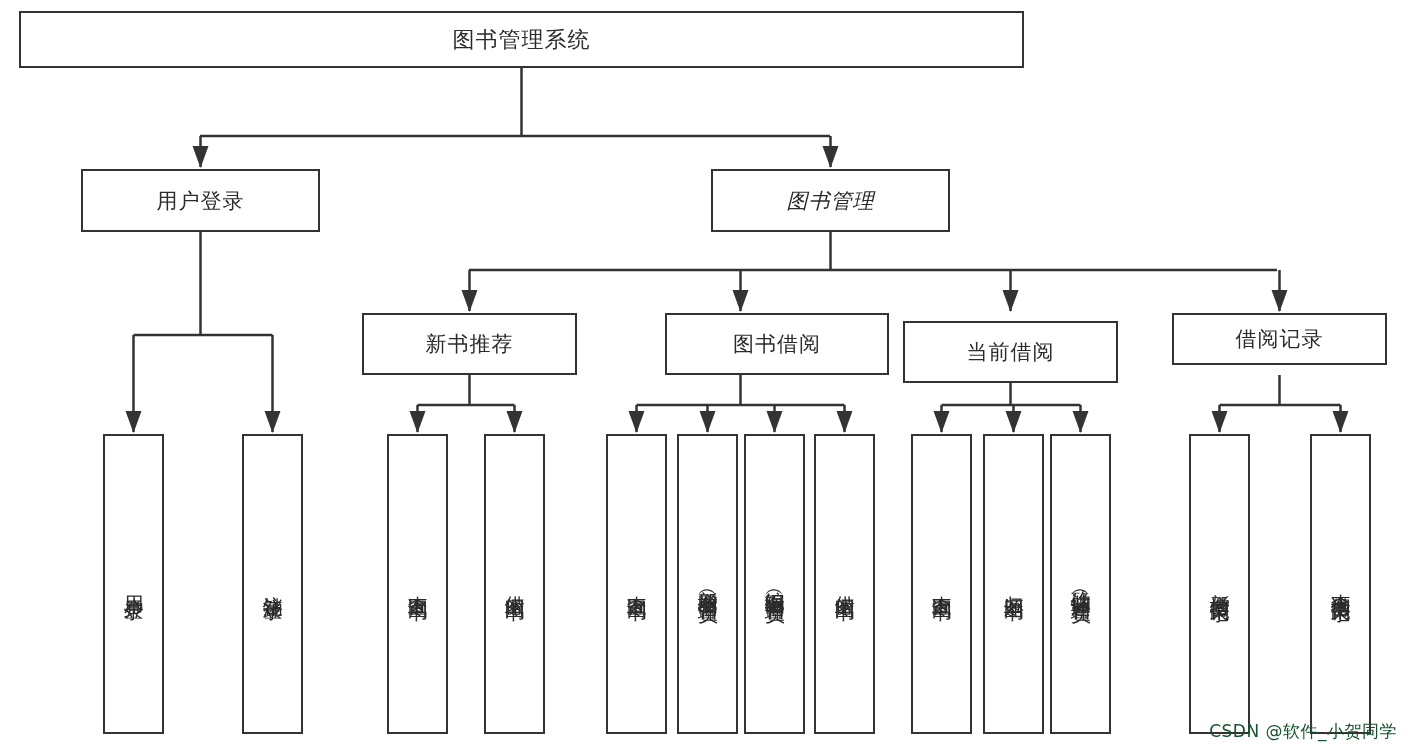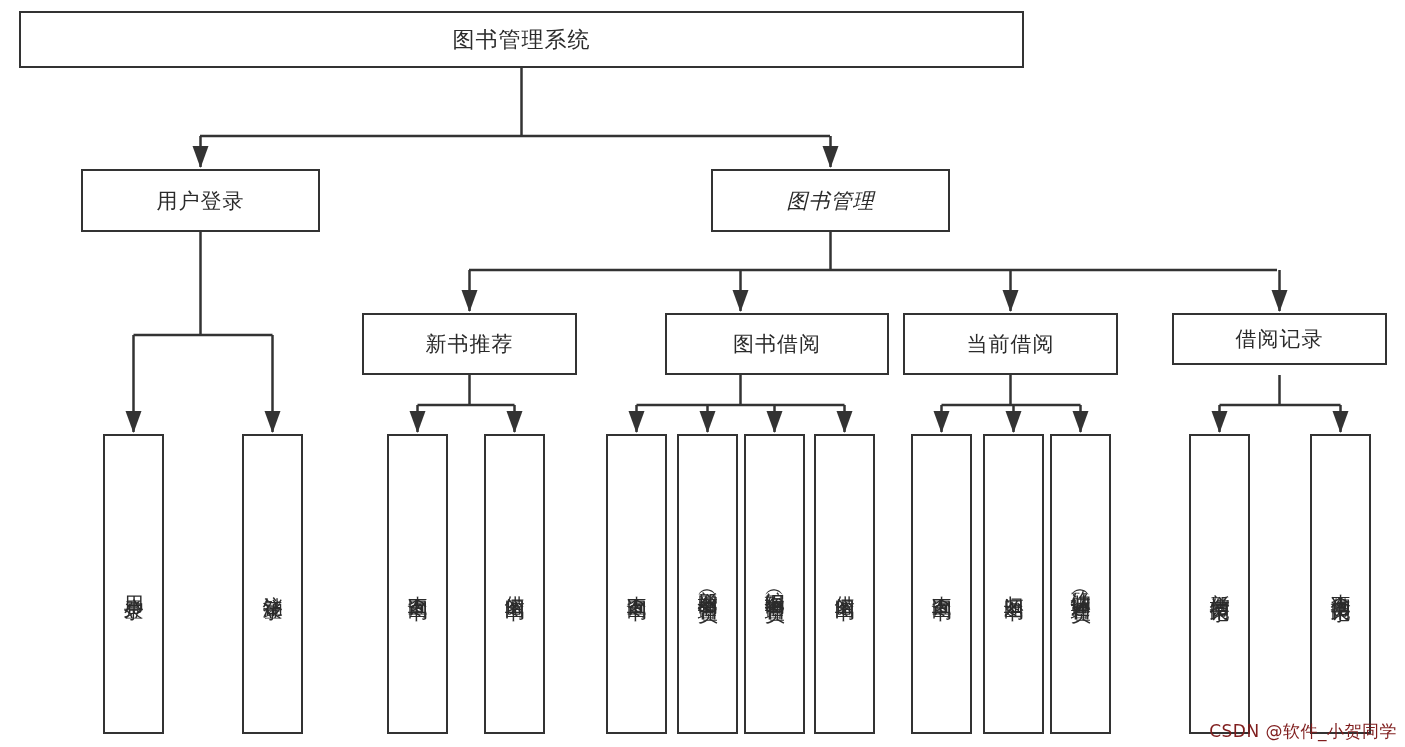--- a/index.html
+++ b/index.html
@@ -62,21 +62,21 @@
     fill: none;
   }
   .arrowhead {
     fill: #333333;
   }
   .watermark {
     position: absolute;
     right: 8px;
     bottom: 4px;
     font-size: 17px;
-    color: #7f1d1d;
+    color: #14532d;
     letter-spacing: 0.5px;
     white-space: nowrap;
   }
 </style>
 </head>
 <body>
 
 <div id="canvas">
 
   <svg class="links" viewBox="0 0 1405 747" xmlns="http://www.w3.org/2000/svg">
@@ -146,21 +146,21 @@
       </div>
       <div class="node horiz" style="left: 711px; top: 169px; width: 239px; height: 63px; font-style: italic;">
         <span class="txt">图书管理</span>
       </div>
       <div class="node horiz" style="left: 362px; top: 313px; width: 215px; height: 62px;">
         <span class="txt">新书推荐</span>
       </div>
       <div class="node horiz" style="left: 633px; top: 313px; width: 224px; height: 62px; margin-left: 32px;">
         <span class="txt">图书借阅</span>
       </div>
-      <div class="node horiz" style="left: 903px; top: 313px; width: 215px; height: 62px;">
+      <div class="node horiz" style="left: 903px; top: 321px; width: 215px; height: 62px;">
         <span class="txt">当前借阅</span>
       </div>
       <div class="node horiz" style="left: 1172px; top: 313px; width: 215px; height: 52px;">
         <span class="txt">借阅记录</span>
       </div>
       <div class="node vert" style="left: 103px; top: 434px; width: 61px; height: 300px;">
         <span class="txt">用户登录</span>
       </div>
       <div class="node vert" style="left: 242px; top: 434px; width: 61px; height: 300px;">
         <span class="txt">注销登录</span>

